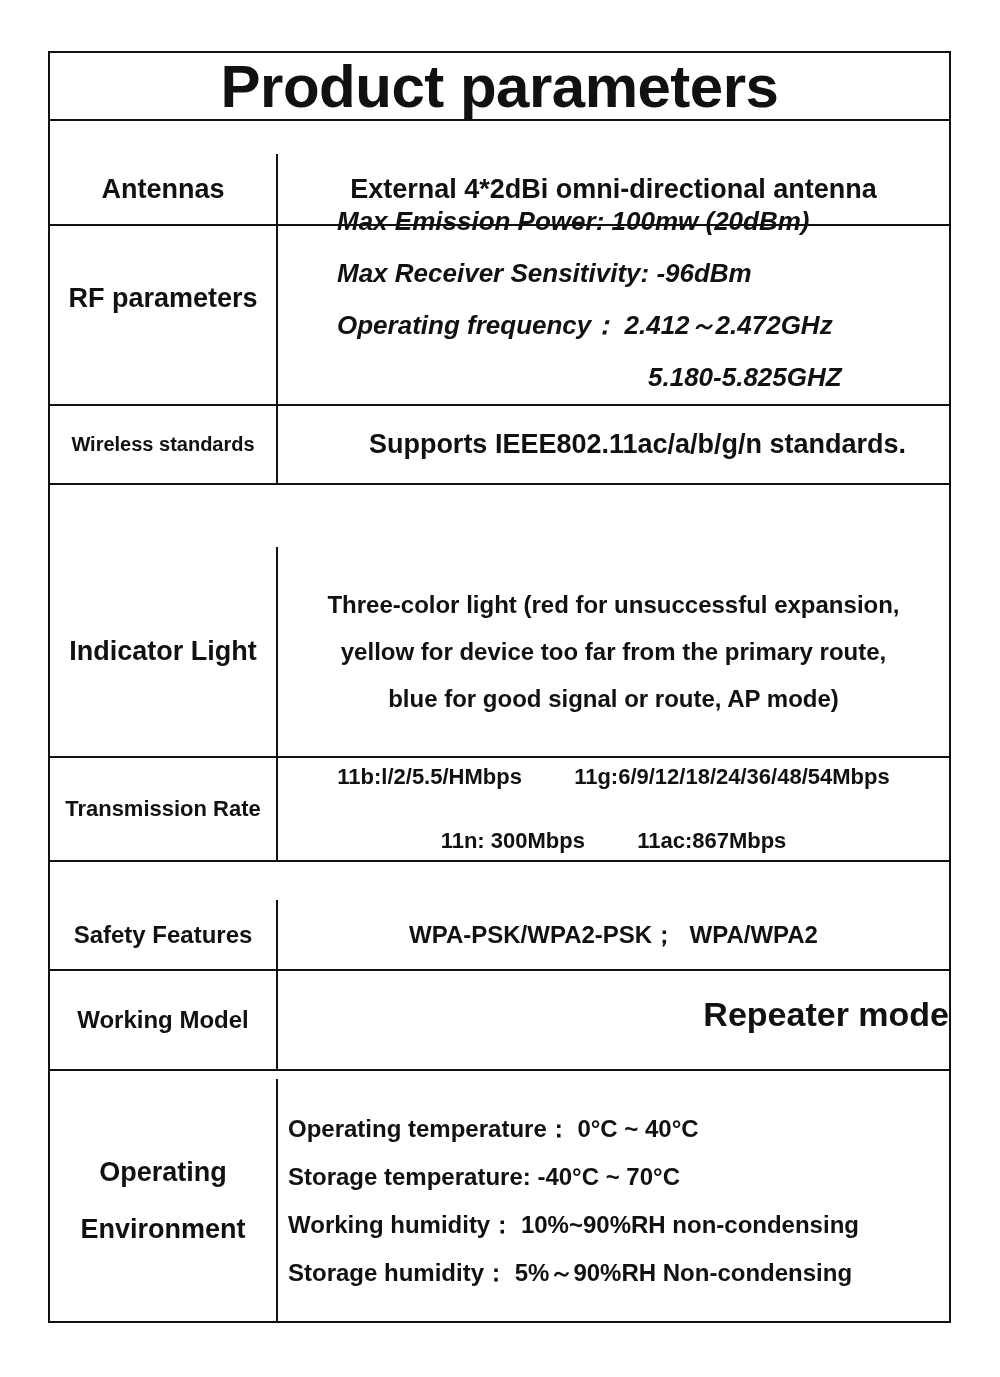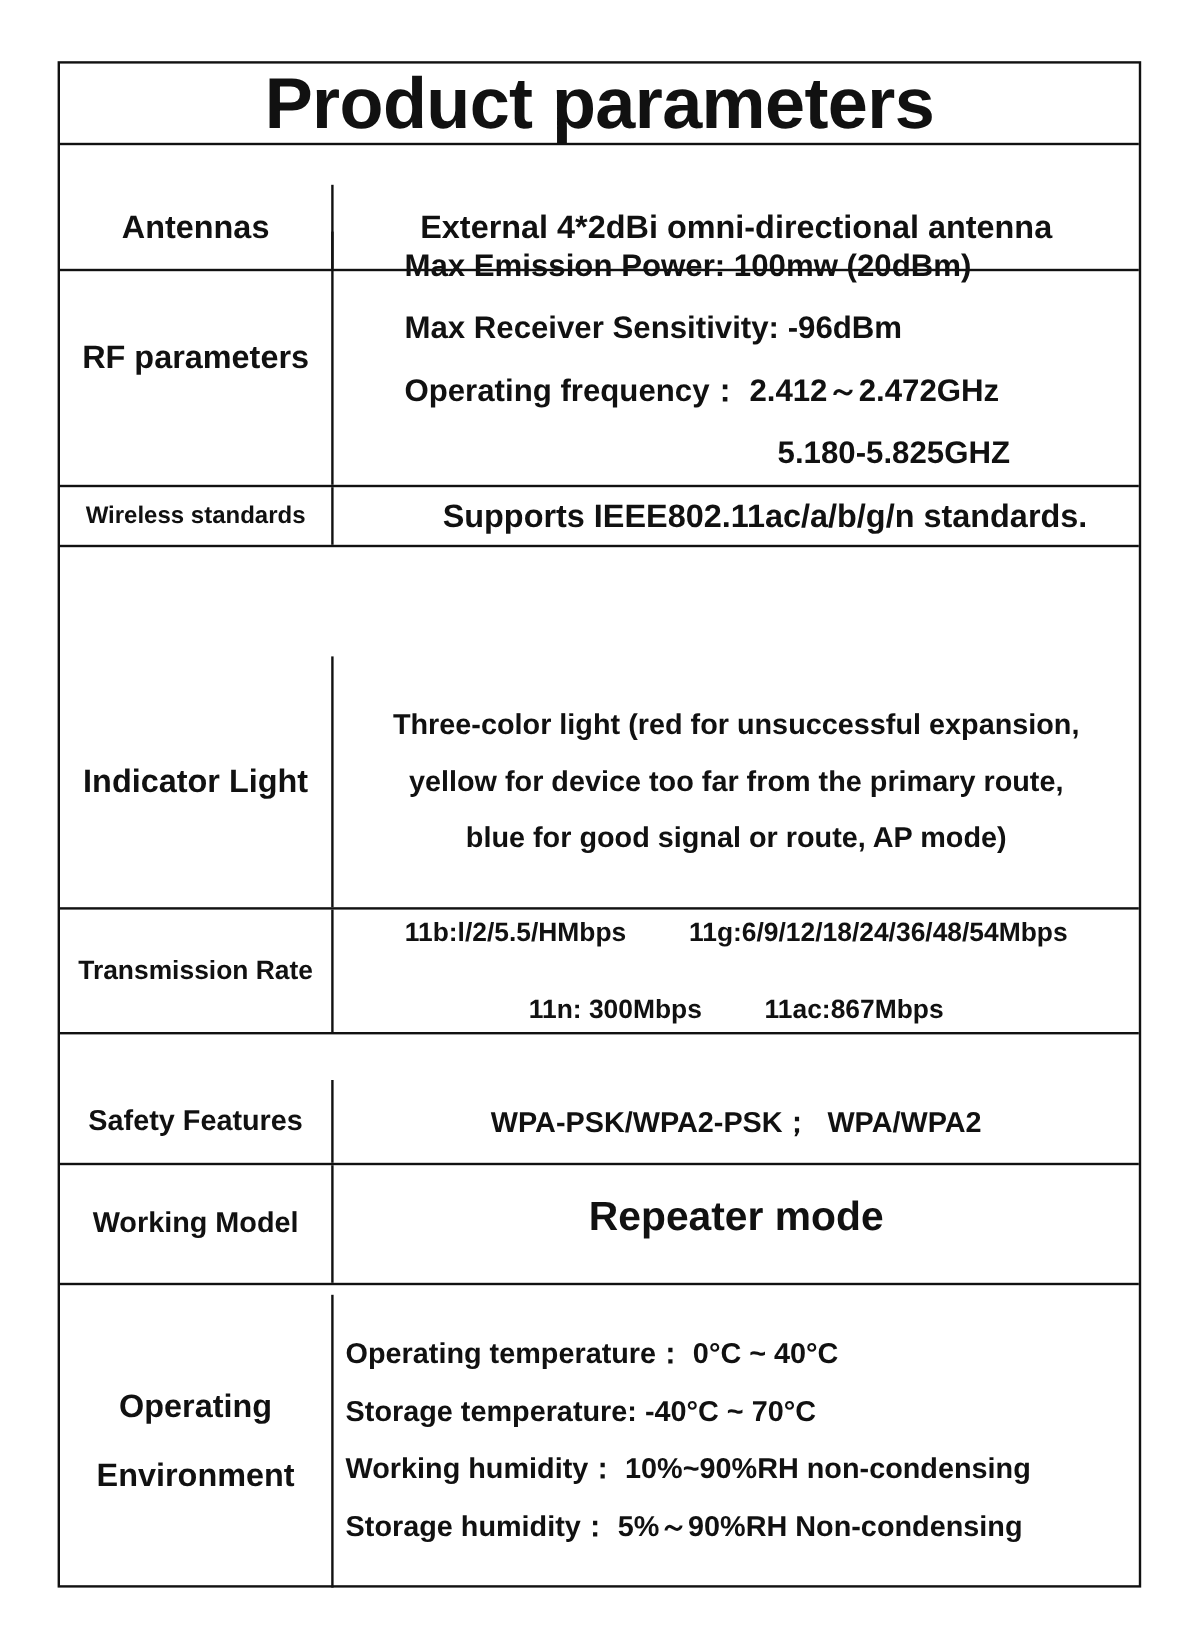--- a/index.html
+++ b/index.html
@@ -64,47 +64,47 @@
       box-sizing: border-box;
     }
     .center { align-items: center; text-align: center; }
     .line { white-space: nowrap; }
     .fs27 { font-size: 27px; }
     .fs24 { font-size: 24px; }
     .fs22 { font-size: 22px; }
     .fs21 { font-size: 21px; }
     .fs20 { font-size: 20px; }
     .fs26 { font-size: 26px; }
-    .fs34 { font-size: 34px; }
+    .fs34 { font-size: 34px; align-items: flex-end; }
   </style>
 </head>
 <body>
 
 <div class="sheet">
 
   <div class="title-row">Product parameters</div>
 
   <div class="row" style="top:68px;height:72px;margin-top:33px;">
     <div class="label fs27">Antennas</div>
     <div class="value center fs27">
       <span class="line">External 4*2dBi omni-directional antenna</span>
     </div>
   </div>
 
   <div class="row" style="top:140px;height:213px;">
     <div class="label fs27">RF parameters</div>
-    <div class="value fs26" style="padding-left:59px;line-height:52px;">
+    <div class="value fs26" style="padding-left:59px;line-height:52px;font-style:italic;">
       <span class="line">Max Emission Power: 100mw (20dBm)</span>
       <span class="line">Max Receiver Sensitivity: -96dBm</span>
       <span class="line">Operating frequency： 2.412～2.472GHz</span>
       <span class="line" style="padding-left:311px;">5.180-5.825GHZ</span>
     </div>
   </div>
 
-  <div class="row" style="top:353px;height:50px;gap:48px;">
+  <div class="row" style="top:353px;height:79px;gap:48px;">
     <div class="label fs20">Wireless standards</div>
     <div class="value center fs27">
       <span class="line">Supports IEEE802.11ac/a/b/g/n standards.</span>
     </div>
   </div>
 
 
   <div class="row" style="top:494px;height:211px;">
     <div class="label fs27">Indicator Light</div>
     <div class="value center fs24" style="line-height:47px;">

